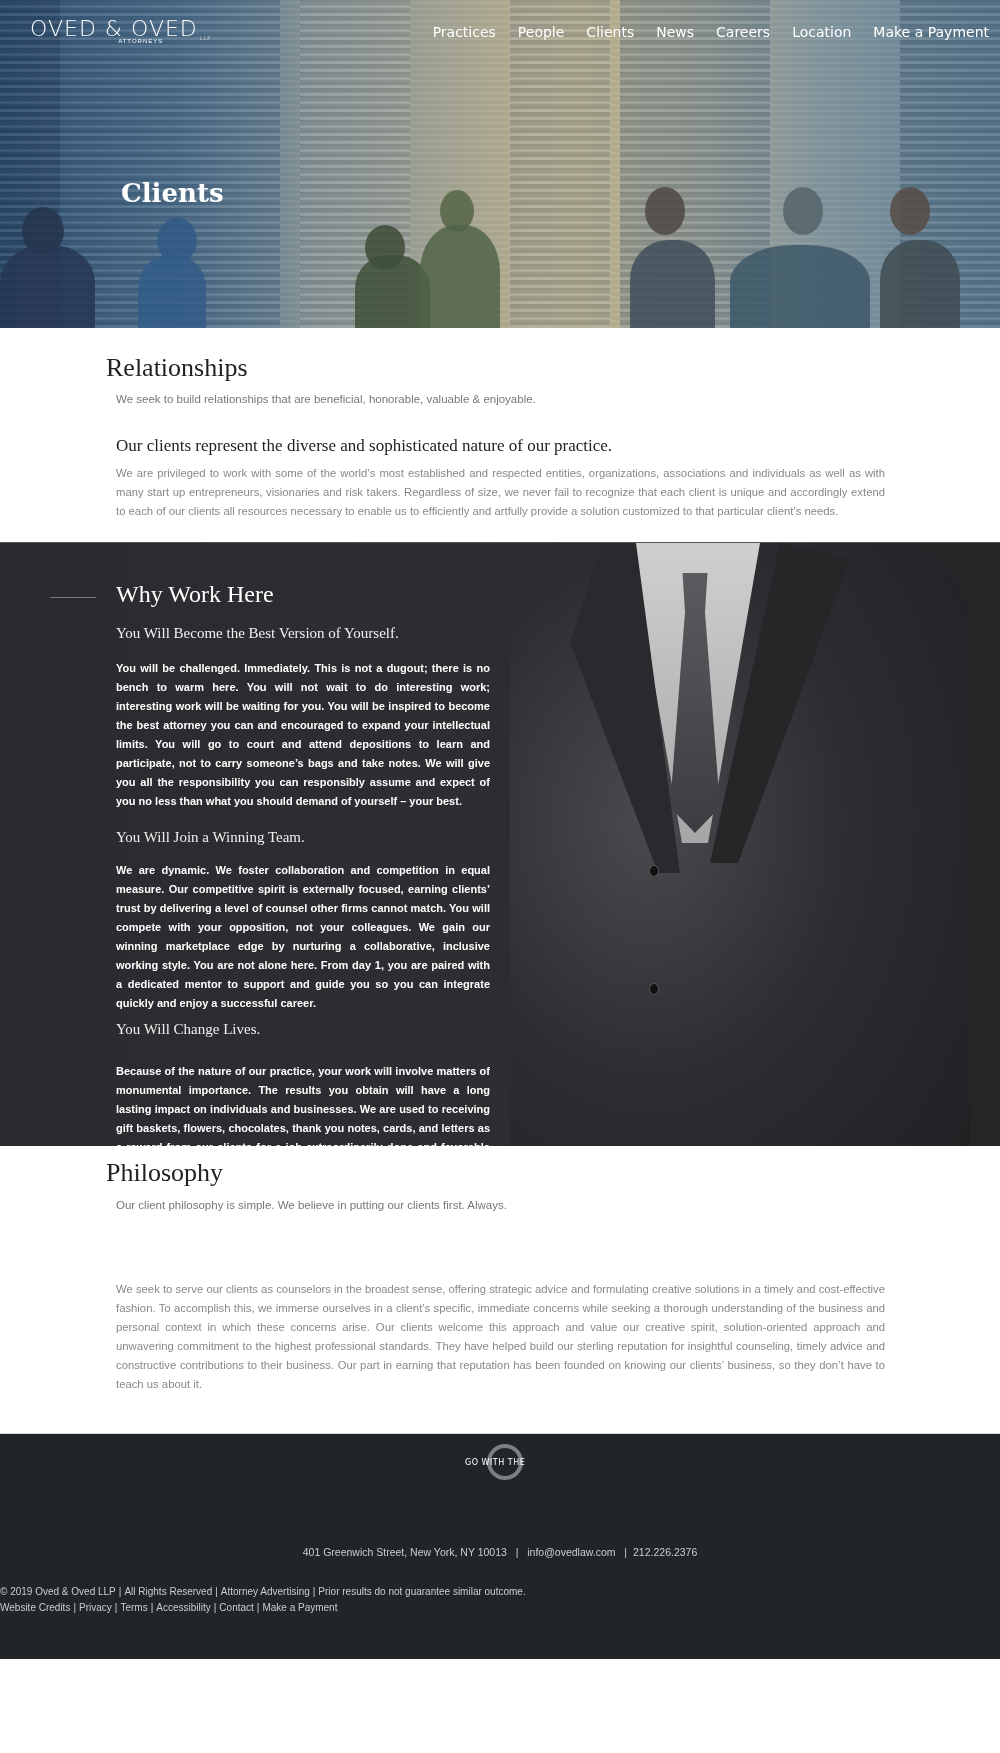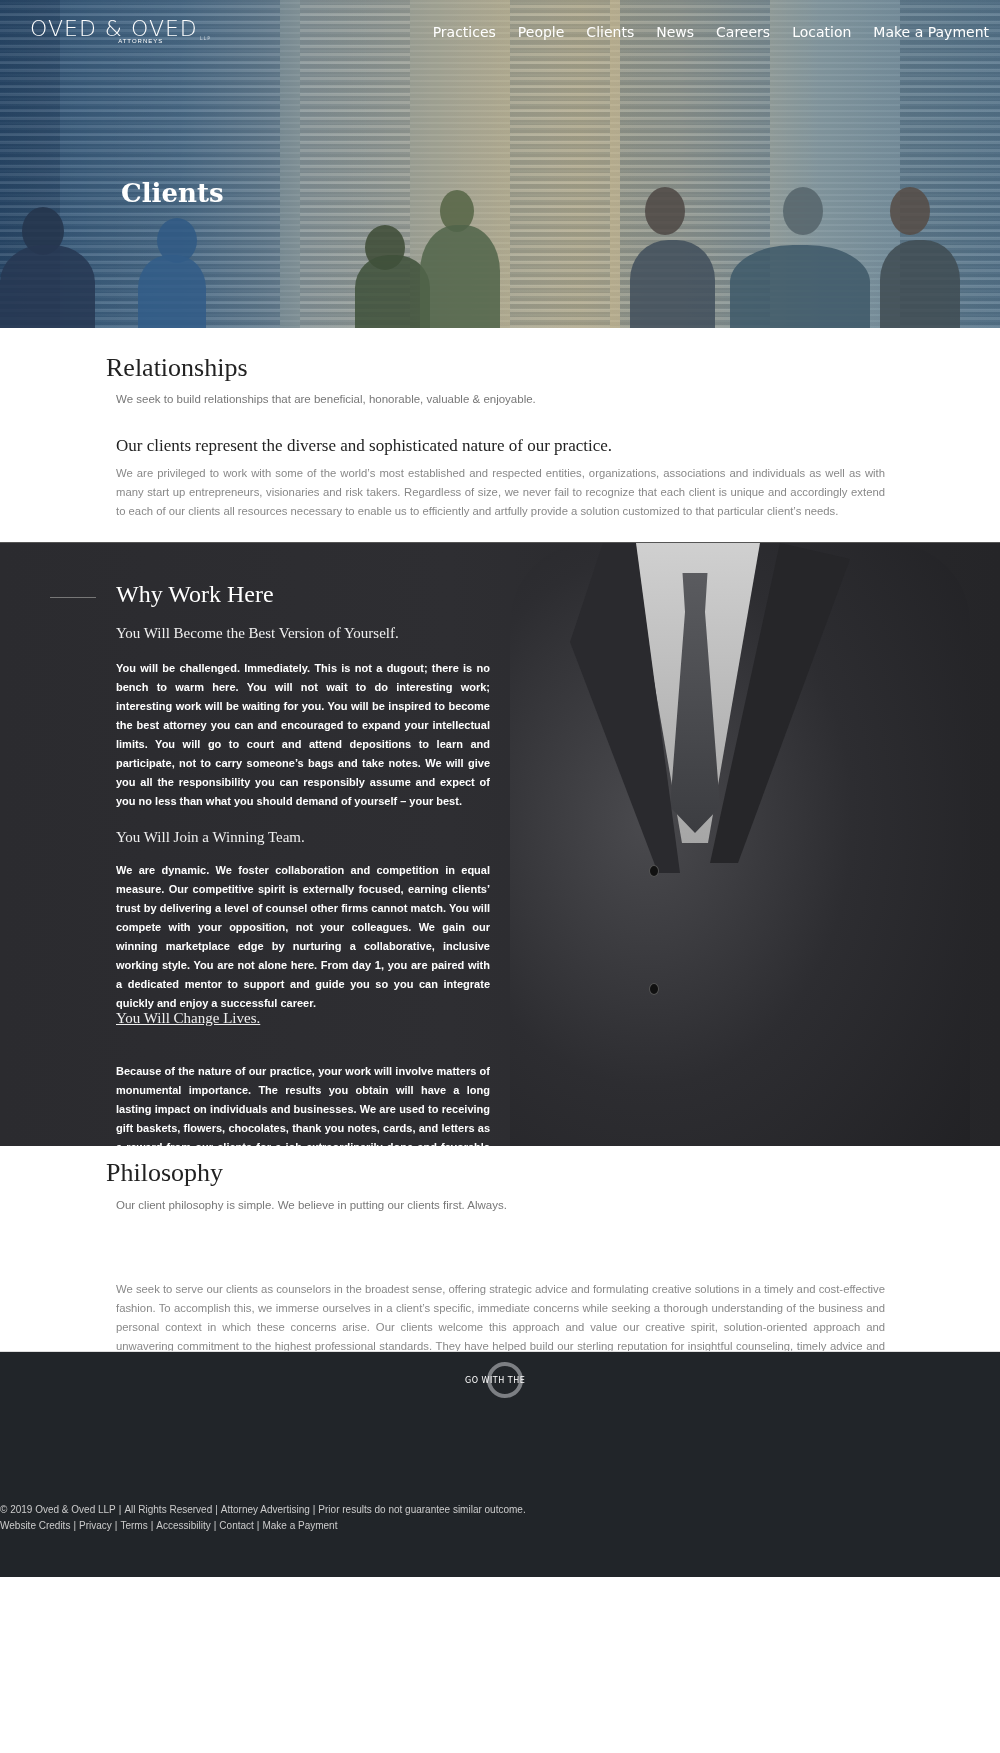--- a/index.html
+++ b/index.html
@@ -55,21 +55,21 @@
   .suit .tie { position: absolute; left: 190px; top: 30px; width: 50px; height: 260px; background: linear-gradient(180deg, #5a5b5f, #3c3d41); clip-path: polygon(25% 0, 75% 0, 70% 15%, 100% 90%, 50% 100%, 0 90%, 30% 15%); }
   .suit .lapel-l { position: absolute; left: 90px; top: 0; width: 110px; height: 330px; background: #2a2a2e; clip-path: polygon(30% 0, 60% 0, 100% 100%, 80% 100%, 0 30%); }
   .suit .lapel-r { position: absolute; left: 230px; top: 0; width: 140px; height: 320px; background: #262629; clip-path: polygon(50% 0, 100% 5%, 20% 100%, 0 100%); }
   .suit .button { position: absolute; width: 10px; height: 12px; border-radius: 50%; background: #111; border: 1px solid #555; }
   .dark-line { position: absolute; left: 50px; top: 54px; width: 46px; height: 1px; background: #777; }
   .dark .h2 { position: absolute; left: 116px; top: 38px; color: #fff; font-size: 24px; }
   .dark .h3 { color: #f0f0f0; font-size: 15px; position: absolute; left: 116px; }
   .dark .body-text { color: #fff; font-weight: bold; font-size: 11px; line-height: 19px; position: absolute; left: 116px; width: 374px; }
 
   
-  .philosophy { height: 205px; }
+  .philosophy { height: 287px; }
   .philosophy .h2 { position: absolute; left: 106px; top: 12px; }
   .philosophy .lead { position: absolute; left: 116px; top: 53px; }
   .philosophy .h3 { position: absolute; left: 116px; top: 82px; width: 780px; line-height: 24px; }
   .philosophy .body-text { position: absolute; left: 116px; top: 134px; width: 769px; }
 
   
   .footer { height: 226px; background: #212529; position: relative; border-top: 1px solid #ddd; }
   .footer-logo { position: absolute; left: 465px; top: 10px; width: 70px; height: 40px; }
   .footer-logo .ring { position: absolute; left: 22px; top: 0; width: 36px; height: 36px; border: 4px solid #7c7f83; border-radius: 50%; }
   .footer-logo .txt { position: absolute; left: 0; top: 14px; width: 80px; font-size: 8px; color: #fff; letter-spacing: 0.5px; white-space: nowrap; font-family: "DejaVu Sans", sans-serif; }
@@ -148,37 +148,44 @@
 
   <div class="dark-line"></div>
   <h2 class="h2">Why Work Here</h2>
 
   <h3 class="h3" style="top:82px;">You Will Become the Best Version of Yourself.</h3>
   <p class="body-text" style="top:116px;">You will be challenged. Immediately. This is not a dugout; there is no bench to warm here. You will not wait to do interesting work; interesting work will be waiting for you. You will be inspired to become the best attorney you can and encouraged to expand your intellectual limits. You will go to court and attend depositions to learn and participate, not to carry someone’s bags and take notes. We will give you all the responsibility you can responsibly assume and expect of you no less than what you should demand of yourself – your best.</p>
 
   <h3 class="h3" style="top:286px;">You Will Join a Winning Team.</h3>
   <p class="body-text" style="top:318px;">We are dynamic. We foster collaboration and competition in equal measure. Our competitive spirit is externally focused, earning clients’ trust by delivering a level of counsel other firms cannot match. You will compete with your opposition, not your colleagues. We gain our winning marketplace edge by nurturing a collaborative, inclusive working style. You are not alone here.  From day 1, you are paired with a dedicated mentor to support and guide you so you can integrate quickly and enjoy a successful career.</p>
 
-  <h3 class="h3" style="top:467px;text-decoration:underline;">You Will Change Lives.</h3>
+  <h3 class="h3" style="top:478px;">You Will Change Lives.</h3>
   <p class="body-text" style="top:519px;">Because of the nature of our practice, your work will involve matters of monumental importance.  The results you obtain will have a long lasting impact on individuals and businesses. We are used to receiving gift baskets, flowers, chocolates, thank you notes, cards, and letters as a reward from our clients for a job extraordinarily done and favorable results remarkably obtained. If moving lives moves you, then welcome home.</p>
 </section>
 
 <section class="section philosophy">
   <h2 class="h2">Philosophy</h2>
   <p class="lead">Our client philosophy is simple. We believe in putting our clients first. Always.</p>
   <p class="body-text">We seek to serve our clients as counselors in the broadest sense, offering strategic advice and formulating creative solutions in a timely and cost-effective fashion. To accomplish this, we immerse ourselves in a client’s specific, immediate concerns while seeking a thorough understanding of the business and personal context in which these concerns arise. Our clients welcome this approach and value our creative spirit, solution-oriented approach and unwavering commitment to the highest professional standards. They have helped build our sterling reputation for insightful counseling, timely advice and constructive contributions to their business. Our part in earning that reputation has been founded on knowing our clients’ business, so they don’t have to teach us about it.</p>
 </section>
 
 <footer class="footer">
   <div class="footer-logo">
     <div class="ring"></div>
     <div class="txt">GO WITH THE</div>
   </div>
 
 
+  <div class="footer-address">
+    <span>401 Greenwich Street, New York, NY 10013</span>
+    <span class="sep">&nbsp;|&nbsp;</span>
+    <a class="link">info@ovedlaw.com</a>
+    <span class="sep">&nbsp;|</span>
+    <a class="link">212.226.2376</a>
+  </div>
 
   <div class="footer-legal">
     <div>
       <span>© 2019 Oved &amp; Oved LLP</span><span class="sep">|</span><span>All Rights Reserved</span><span class="sep">|</span><a class="link">Attorney Advertising</a><span class="sep">|</span><span>Prior results do not guarantee similar outcome.</span>
     </div>
     <div>
       <a class="link">Website Credits</a><span class="sep">|</span><a class="link">Privacy</a><span class="sep">|</span><a class="link">Terms</a><span class="sep">|</span><a class="link">Accessibility</a><span class="sep">|</span><a class="link">Contact</a><span class="sep">|</span><a class="link">Make a Payment</a>
     </div>
   </div>
 </footer>

